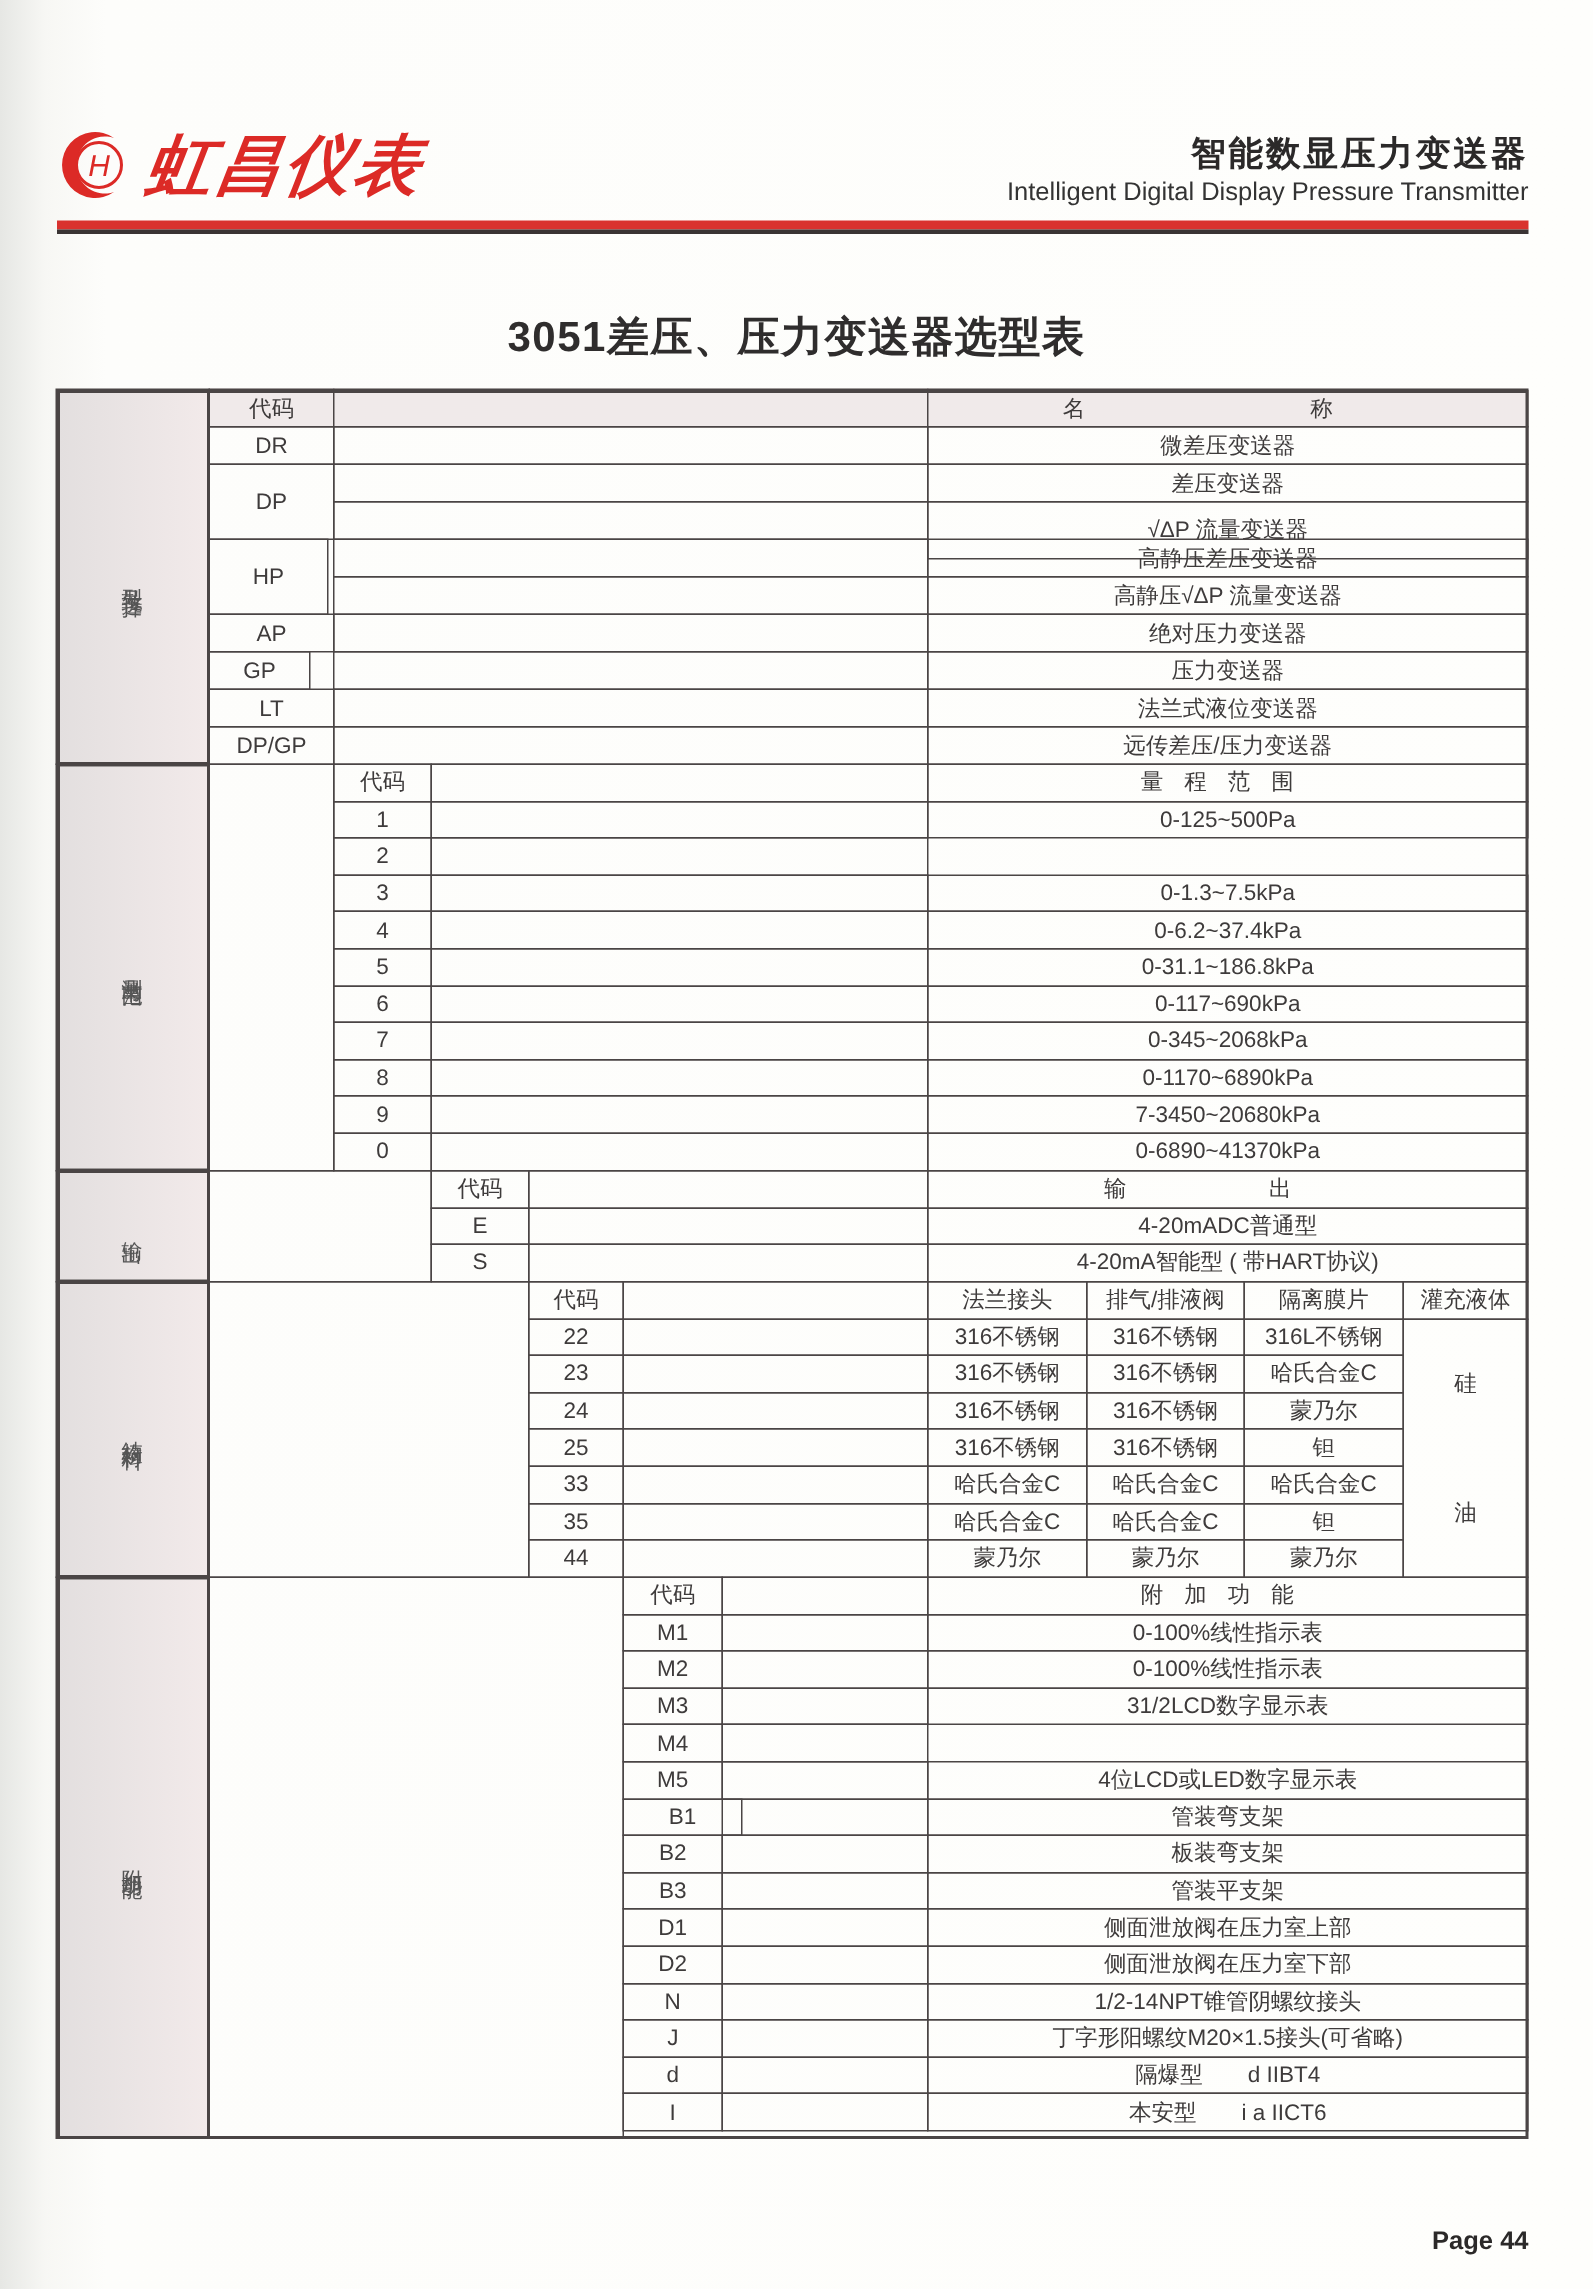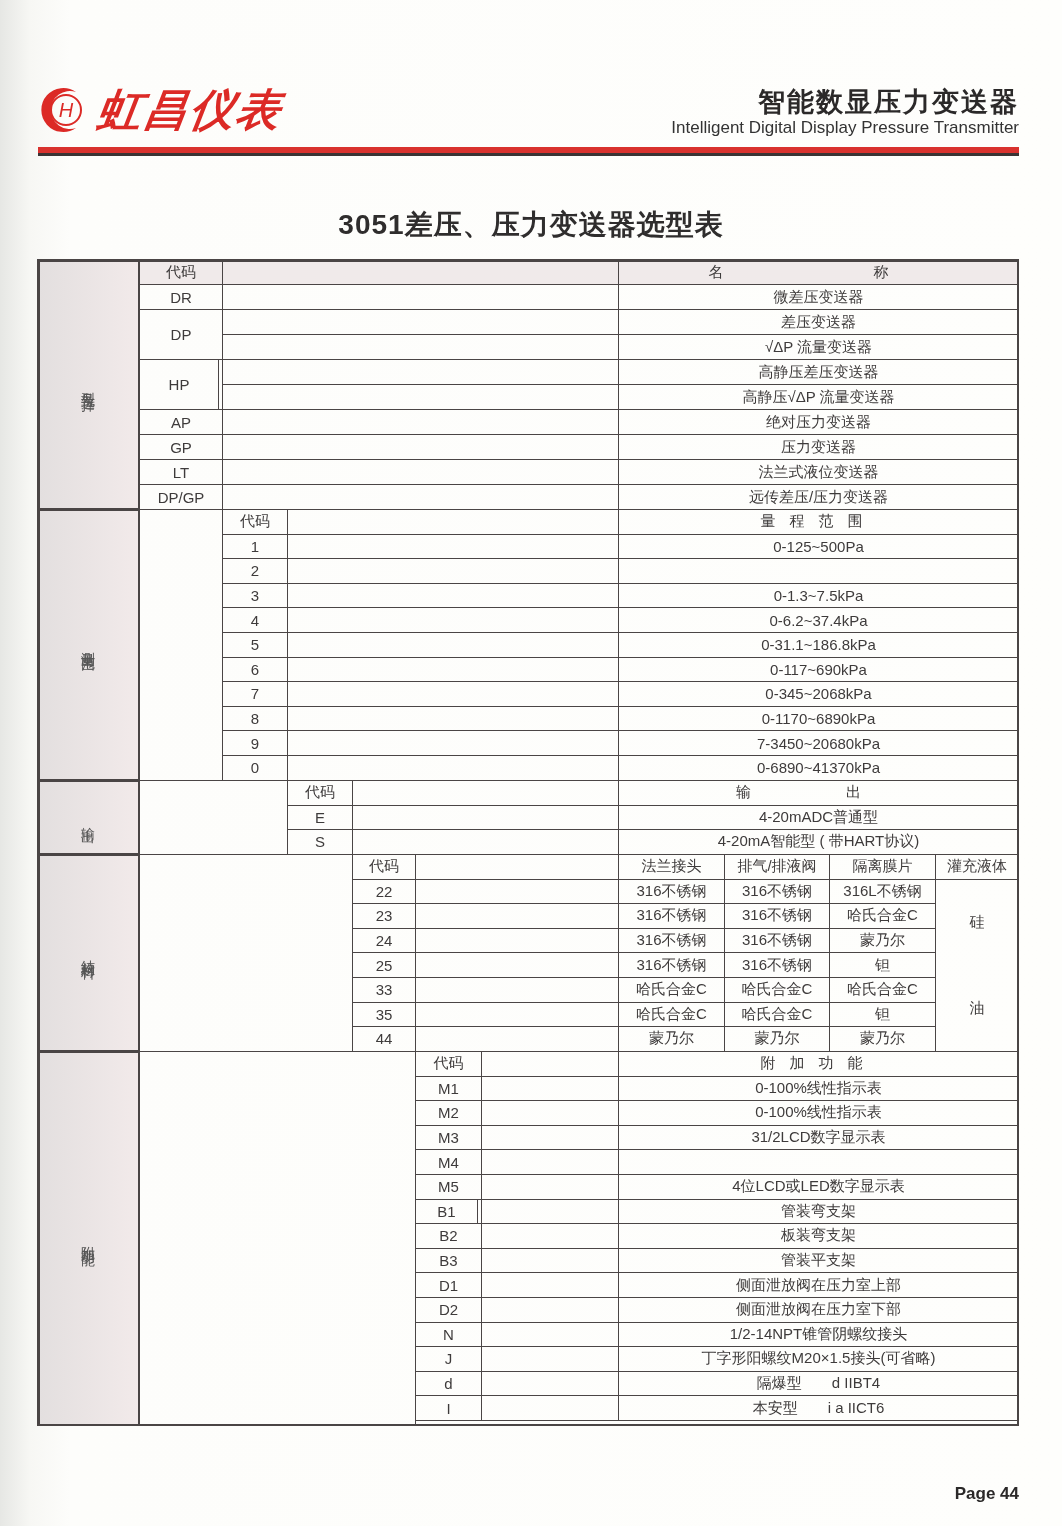--- a/index.html
+++ b/index.html
@@ -12,21 +12,21 @@
   .abs { position: absolute; }
   
   .logo { left: 36px; top: 82px; height: 56px; display: flex; align-items: center; }
   .logo-mark { width: 52px; height: 52px; position: relative; }
   .logo-brand {
     margin-left: 10px; font-size: 44px; font-weight: bold; font-style: italic;
     color: #dc2a26; letter-spacing: 2px; font-family: "DejaVu Sans", sans-serif;
     transform: skewX(-8deg);
   }
   .header-right { right: 43px; top: 86px; text-align: right; }
-  .header-cn { font-size: 27px; font-weight: bold; color: #2b2929; letter-spacing: 2px; line-height: 32px; }
+  .header-cn { font-size: 23px; font-weight: bold; color: #2b2929; letter-spacing: 2px; line-height: 32px; }
   .header-en { font-size: 17px; color: #333; line-height: 20px; }
   .rule-red { left: 38px; top: 147px; width: 981px; height: 6px; background: #d9322e; }
   .rule-dark { left: 38px; top: 153px; width: 981px; height: 3px; background: #3a3434; }
 
   .doc-title { left: 0; width: 1062px; top: 206px; text-align: center; font-size: 28px; font-weight: bold; color: #2f2d2d; letter-spacing: 1px; }
 
   
   .tbl { left: 38px; top: 260px; width: 981px; height: 1166px; }
   .cell {
     position: absolute; box-sizing: border-box;
@@ -73,30 +73,30 @@
     <div class="cell head" style="left: 102px; top: 0px; width: 84px; height: 26px;">代码</div>
     <div class="cell head" style="left: 185px; top: 0px; width: 397px; height: 26px;"></div>
     <div class="cell head spaced-wide" style="left: 581px; top: 0px; width: 401px; height: 26px;">名　　称</div>
     <div class="cell" style="left: 102px; top: 25px; width: 84px; height: 26px;">DR</div>
     <div class="cell" style="left: 185px; top: 25px; width: 397px; height: 26px;"></div>
     <div class="cell" style="left: 581px; top: 25px; width: 401px; height: 26px;">微差压变送器</div>
     <div class="cell" style="left: 102px; top: 50px; width: 84px; height: 51px;">DP</div>
     <div class="cell" style="left: 185px; top: 50px; width: 397px; height: 26px;"></div>
     <div class="cell" style="left: 581px; top: 50px; width: 401px; height: 26px;">差压变送器</div>
     <div class="cell" style="left: 185px; top: 75px; width: 397px; height: 26px;"></div>
-    <div class="cell" style="left: 581px; top: 75px; width: 401px; height: 26px;">√ΔP 流量变送器</div>
+    <div class="cell" style="left: 581px; top: 75px; width: 401px; height: 39px;">√ΔP 流量变送器</div>
     <div class="cell" style="left: 102px; top: 100px; width: 80px; height: 51px;">HP</div>
     <div class="cell" style="left: 185px; top: 100px; width: 397px; height: 26px;"></div>
     <div class="cell" style="left: 581px; top: 100px; width: 401px; height: 26px;">高静压差压变送器</div>
     <div class="cell" style="left: 185px; top: 125px; width: 397px; height: 26px;"></div>
     <div class="cell" style="left: 581px; top: 125px; width: 401px; height: 26px;">高静压√ΔP 流量变送器</div>
     <div class="cell" style="left: 102px; top: 150px; width: 84px; height: 26px;">AP</div>
     <div class="cell" style="left: 185px; top: 150px; width: 397px; height: 26px;"></div>
     <div class="cell" style="left: 581px; top: 150px; width: 401px; height: 26px;">绝对压力变送器</div>
-    <div class="cell" style="left: 102px; top: 175px; width: 84px; height: 26px;">GP</div>
+    <div class="cell" style="left: 102px; top: 175px; width: 68px; height: 26px;">GP</div>
     <div class="cell" style="left: 185px; top: 175px; width: 397px; height: 26px;"></div>
     <div class="cell" style="left: 581px; top: 175px; width: 401px; height: 26px;">压力变送器</div>
     <div class="cell" style="left: 102px; top: 200px; width: 84px; height: 26px;">LT</div>
     <div class="cell" style="left: 185px; top: 200px; width: 397px; height: 26px;"></div>
     <div class="cell" style="left: 581px; top: 200px; width: 401px; height: 26px;">法兰式液位变送器</div>
     <div class="cell" style="left: 102px; top: 225px; width: 84px; height: 26px;">DP/GP</div>
     <div class="cell" style="left: 185px; top: 225px; width: 397px; height: 26px;"></div>
     <div class="cell" style="left: 581px; top: 225px; width: 401px; height: 26px;">远传差压/压力变送器</div>
     <div class="cell side" style="left: 0px; top: 0px; width: 103px; height: 251px;">
       <span>型号选择</span>
@@ -209,21 +209,21 @@
     <div class="cell" style="left: 444px; top: 841.2px; width: 138px; height: 25.6px;"></div>
     <div class="cell" style="left: 581px; top: 841.2px; width: 401px; height: 25.6px; white-space: pre;">0-100%线性指示表</div>
     <div class="cell" style="left: 378px; top: 865.8px; width: 67px; height: 25.6px;">M3</div>
     <div class="cell" style="left: 444px; top: 865.8px; width: 138px; height: 25.6px;"></div>
     <div class="cell" style="left: 581px; top: 865.8px; width: 401px; height: 25.6px; white-space: pre;">31/2LCD数字显示表</div>
     <div class="cell" style="left: 378px; top: 890.4px; width: 67px; height: 25.6px;">M4</div>
     <div class="cell" style="left: 444px; top: 890.4px; width: 138px; height: 25.6px;"></div>
     <div class="cell" style="left: 378px; top: 915px; width: 67px; height: 25.6px;">M5</div>
     <div class="cell" style="left: 444px; top: 915px; width: 138px; height: 25.6px;"></div>
     <div class="cell" style="left: 581px; top: 915px; width: 401px; height: 25.6px; white-space: pre;">4位LCD或LED数字显示表</div>
-    <div class="cell" style="left: 378px; top: 939.6px; width: 63px; height: 25.6px;">B1</div>
+    <div class="cell" style="left: 378px; top: 939.6px; width: 80px; height: 25.6px;">B1</div>
     <div class="cell" style="left: 444px; top: 939.6px; width: 138px; height: 25.6px;"></div>
     <div class="cell" style="left: 581px; top: 939.6px; width: 401px; height: 25.6px; white-space: pre;">管装弯支架</div>
     <div class="cell" style="left: 378px; top: 964.2px; width: 67px; height: 25.6px;">B2</div>
     <div class="cell" style="left: 444px; top: 964.2px; width: 138px; height: 25.6px;"></div>
     <div class="cell" style="left: 581px; top: 964.2px; width: 401px; height: 25.6px; white-space: pre;">板装弯支架</div>
     <div class="cell" style="left: 378px; top: 988.8px; width: 67px; height: 25.6px;">B3</div>
     <div class="cell" style="left: 444px; top: 988.8px; width: 138px; height: 25.6px;"></div>
     <div class="cell" style="left: 581px; top: 988.8px; width: 401px; height: 25.6px; white-space: pre;">管装平支架</div>
     <div class="cell" style="left: 378px; top: 1013.4px; width: 67px; height: 25.6px;">D1</div>
     <div class="cell" style="left: 444px; top: 1013.4px; width: 138px; height: 25.6px;"></div>

